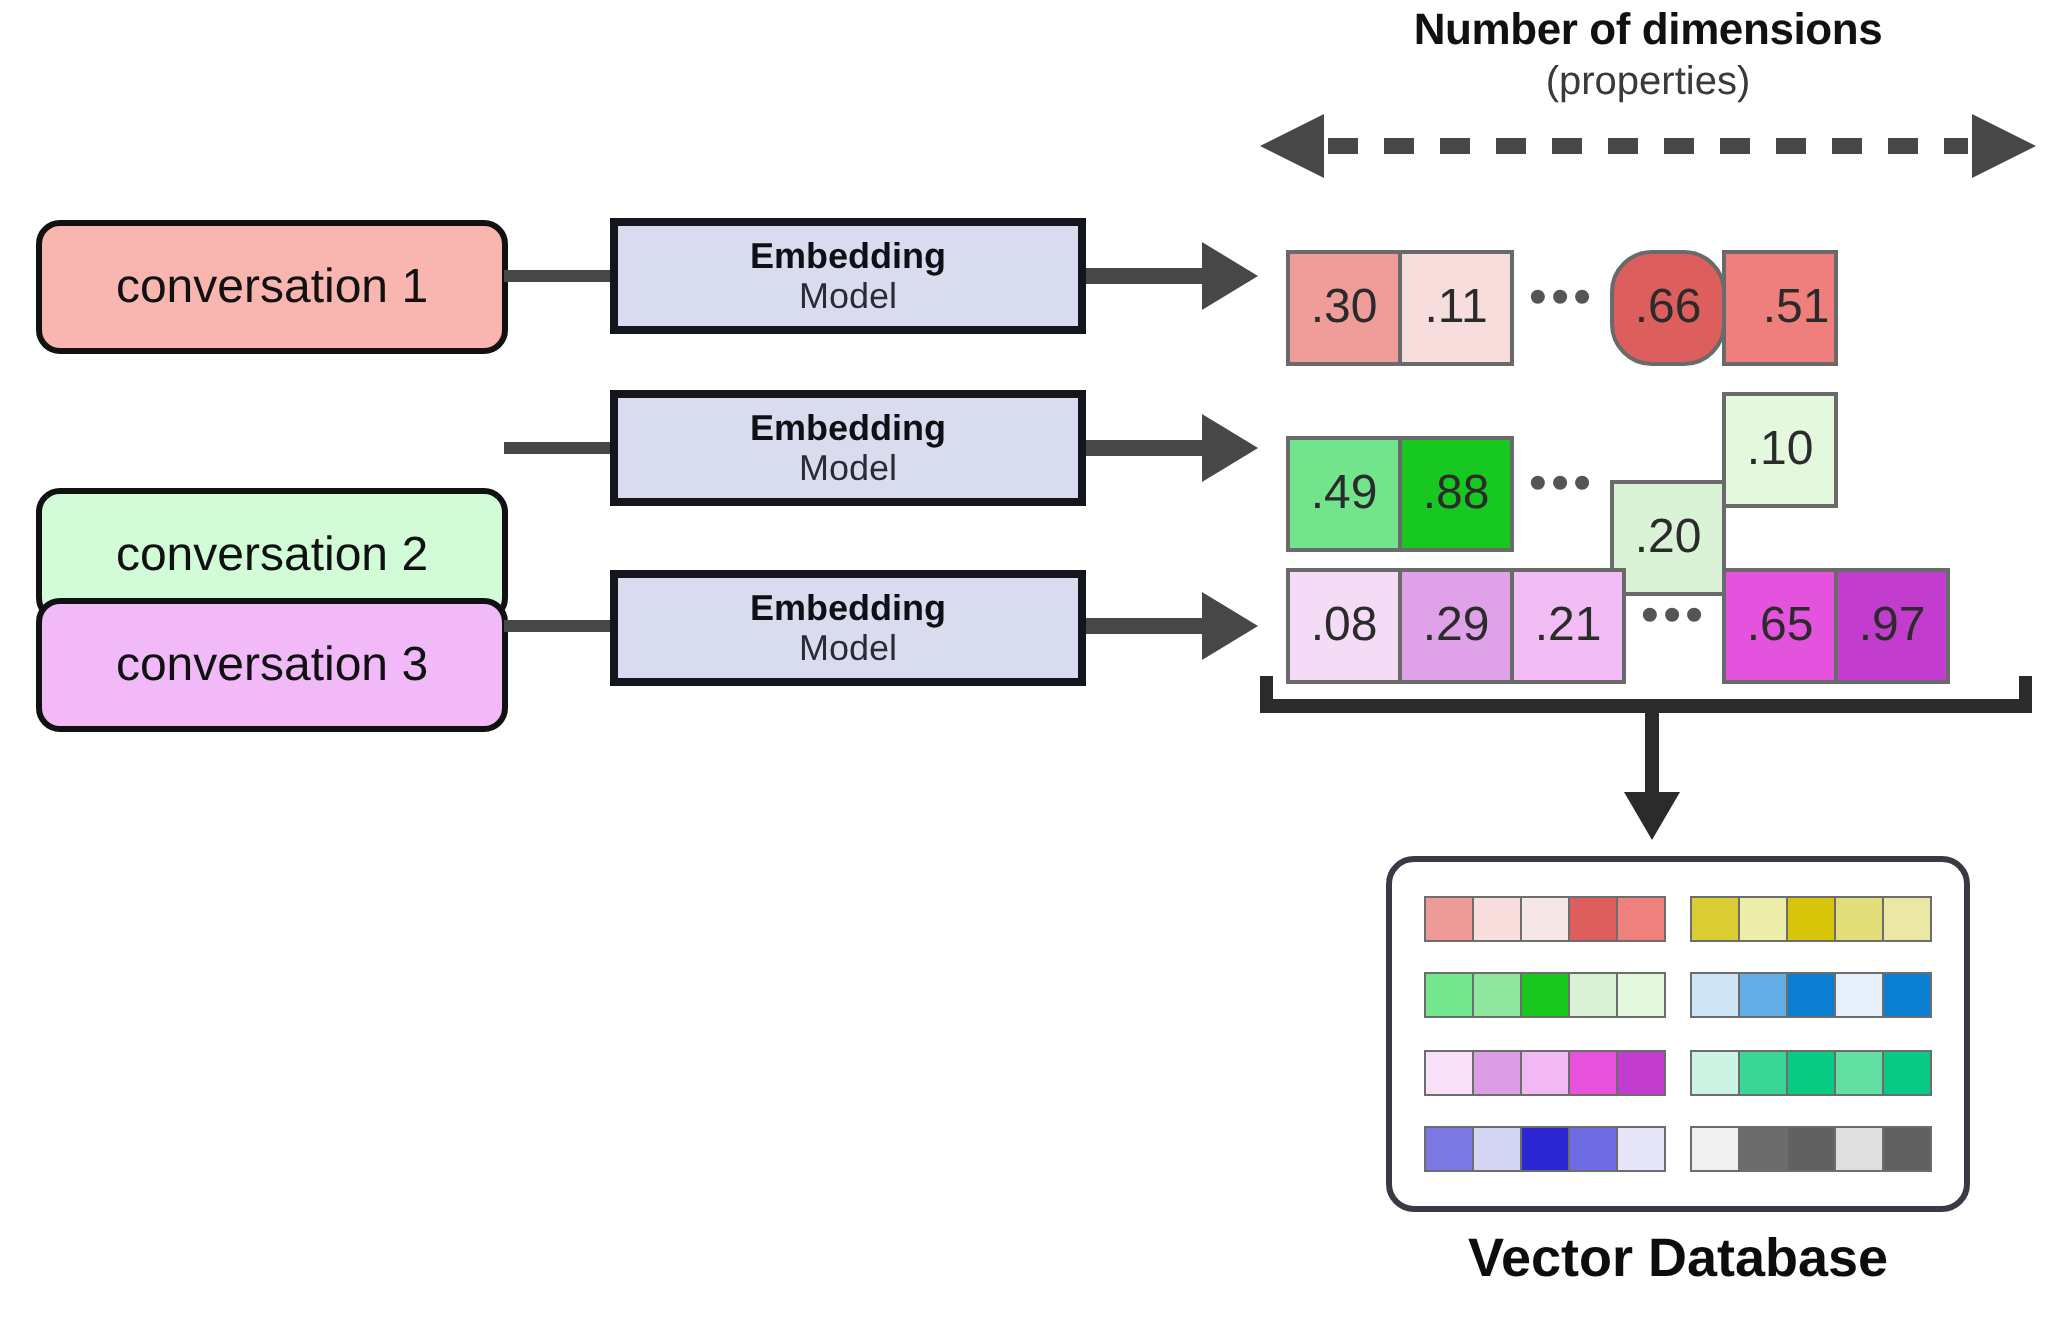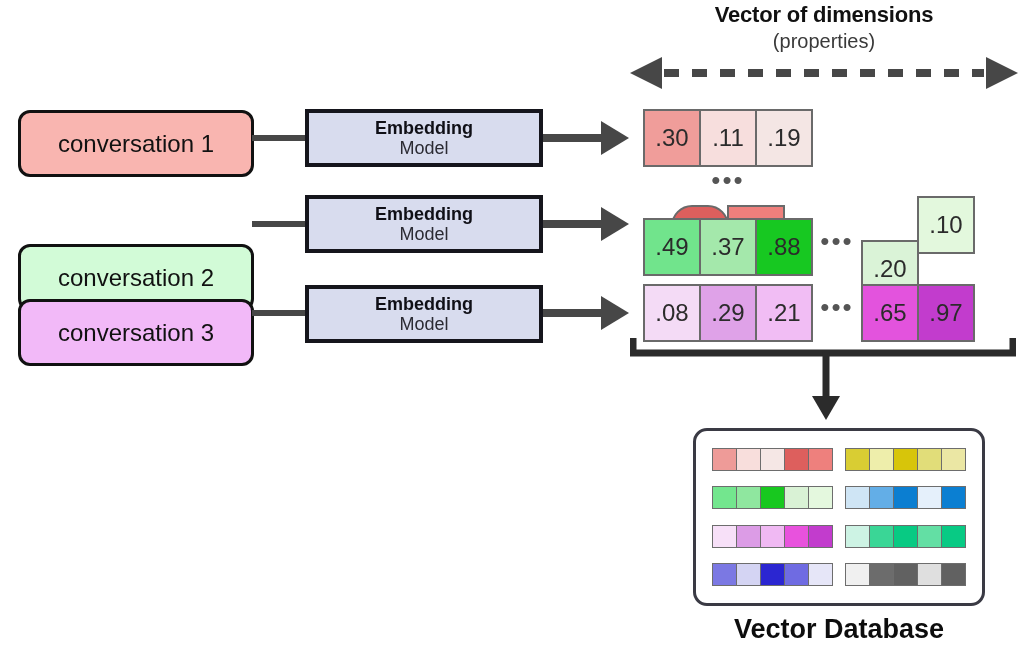--- a/index.html
+++ b/index.html
@@ -130,21 +130,21 @@
   .h2 { left: 601px; top: 207px; }
   .h3 { left: 601px; top: 296px; }
 
   
   .vecrow {
     position: absolute;
     display: flex;
     align-items: center;
     left: 643px;
   }
-  .vr-1 { top: 109px; flex-direction: column; }
+  .vr-1 { top: 125px; }
   .vr-2 { top: 196px; }
   .vr-3 { top: 284px; }
 
   .vgroup { display: flex; }
   .cell {
     width: 58px;
     height: 58px;
     box-sizing: border-box;
     border: 2px solid #6a6a6a;
     margin-left: -2px;
@@ -223,21 +223,21 @@
     font-size: 27px;
     font-weight: bold;
     color: #0d0d0d;
   }
 </style>
 </head>
 <body>
 
 <div class="stage">
 
-  <div class="dim-title">Vector of dimensions</div>
+  <div class="dim-title">Number of dimensions</div>
   <div class="dim-sub">(properties)</div>
   <div class="dim-arrow">
     <svg width="392" height="34" viewBox="0 0 392 34">
       <polygon points="2,17 34,1 34,33" fill="#474747"></polygon>
       <polygon points="390,17 358,1 358,33" fill="#474747"></polygon>
       <line x1="36" y1="17" x2="356" y2="17" stroke="#474747" stroke-width="8" stroke-dasharray="15 13" stroke-linecap="butt"></line>
     </svg>
   </div>
 
   <div class="conv conv-1" style="background: rgb(249, 181, 176);">
@@ -247,21 +247,20 @@
   <div class="model model-1" style="background: rgb(216, 220, 238);">
     <span class="m-top">Embedding</span>
     <span class="m-bot">Model</span>
   </div>
   <div class="arrow-line a1"></div>
   <div class="arrow-head h1"></div>
   <div class="vecrow vr-1">
     <div class="vgroup">
       <div class="cell" style="background: rgb(240, 157, 154);">.30</div>
       <div class="cell" style="background: rgb(247, 222, 221);">.11</div>
-      <div class="cell" style="background: rgb(244, 230, 228);">.19</div>
     </div>
     <div class="ellipsis">•••</div>
     <div class="vgroup">
       <div class="cell" style="background: rgb(221, 95, 93); border-radius: 21px;">.66</div>
       <div class="cell" style="background: rgb(239, 127, 124); padding-left: 16px;">.51</div>
     </div>
   </div>
 
   <div class="conv conv-2" style="background: rgb(210, 251, 215);">
     <span>conversation 2</span>
@@ -269,21 +268,20 @@
   <div class="connector c2"></div>
   <div class="model model-2" style="background: rgb(216, 220, 238);">
     <span class="m-top">Embedding</span>
     <span class="m-bot">Model</span>
   </div>
   <div class="arrow-line a2"></div>
   <div class="arrow-head h2"></div>
   <div class="vecrow vr-2">
     <div class="vgroup">
       <div class="cell" style="background: rgb(113, 228, 140);">.49</div>
-      <div class="cell" style="background: rgb(164, 232, 171);">.37</div>
       <div class="cell" style="background: rgb(23, 200, 33);">.88</div>
     </div>
     <div class="ellipsis">•••</div>
     <div class="vgroup">
       <div class="cell" style="background: rgb(218, 243, 215); margin-top: 44px;">.20</div>
       <div class="cell" style="background: rgb(227, 248, 221);">.10</div>
     </div>
   </div>
 
   <div class="conv conv-3" style="background: rgb(242, 185, 248);">

